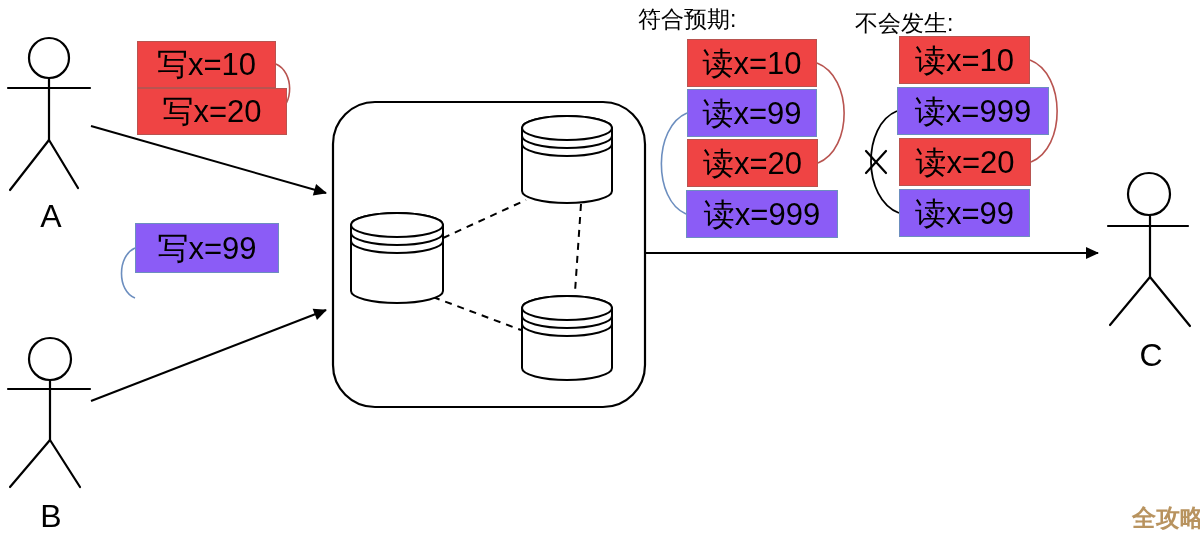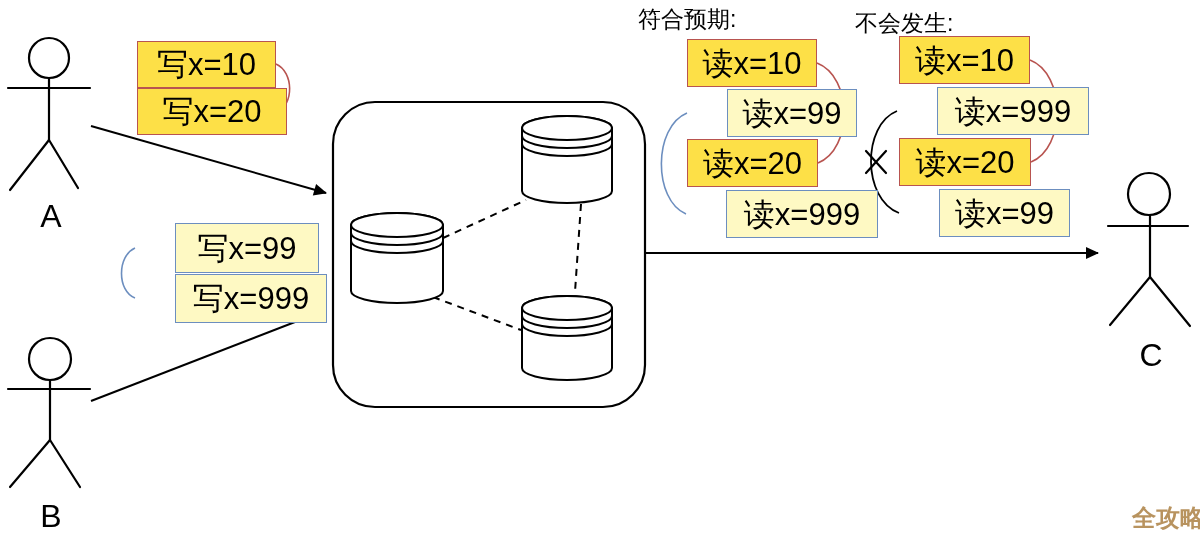--- a/index.html
+++ b/index.html
@@ -5,22 +5,22 @@
   html,body{margin:0;padding:0;background:#fff;}
   .stage{
     position:relative;width:1200px;height:540px;background:#ffffff;overflow:hidden;
     font-family:"Liberation Sans","DejaVu Sans",sans-serif;color:#000;
   }
   .stage svg{position:absolute;left:0;top:0;}
   .box{
     position:absolute;box-sizing:border-box;display:flex;align-items:center;justify-content:center;
     font-size:31px;line-height:1;letter-spacing:0;white-space:nowrap;border:1px solid #000;
   }
-  .box.red{background:#fde047;border-color:#b85450;}
-  .box.blue{background:#fef9c3;border-color:#6c8ebf;margin-left:40px;}
+  .box.red{background:#ef4444;border-color:#b85450;}
+  .box.blue{background:#8b5cf6;border-color:#6c8ebf;}
   .lbl{position:absolute;white-space:nowrap;}
   .actor-lbl{font-size:32px;text-align:center;width:40px;}
   .col-title{font-size:23px;}
   .sys-lbl{font-size:25px;width:260px;text-align:center;}
   .watermark{font-size:24px;font-weight:bold;color:#b8935f;text-shadow:1px 1px 0 rgba(255,255,255,.55);}
 </style>
 </head>
 <body>
 
 <div class="stage">
@@ -99,21 +99,20 @@
     <g stroke="#000" stroke-width="2.2" stroke-linecap="round">
       <line x1="866" y1="151" x2="886" y2="173"></line>
       <line x1="886" y1="151" x2="866" y2="173"></line>
     </g>
   </svg>
 
   <div class="box red" style="left:137px;top:41px;width:139px;height:47px">写x=10</div>
   <div class="box red" style="left:137px;top:88px;width:150px;height:47px">写x=20</div>
 
   <div class="box blue" style="left:135px;top:223px;width:144px;height:50px">写x=99</div>
-  <div class="box blue" style="left:135px;top:274px;width:152px;height:49px">写x=999</div>
 
   <div class="lbl col-title" style="left:638px;top:4px">符合预期:</div>
   <div class="box red" style="left:687px;top:39px;width:130px;height:48px">读x=10</div>
   <div class="box blue" style="left:687px;top:89px;width:130px;height:48px">读x=99</div>
   <div class="box red" style="left:687px;top:139px;width:131px;height:48px">读x=20</div>
   <div class="box blue" style="left:686px;top:190px;width:152px;height:48px">读x=999</div>
 
   <div class="lbl col-title" style="left:855px;top:8px">不会发生:</div>
   <div class="box red" style="left:899px;top:36px;width:131px;height:48px">读x=10</div>
   <div class="box blue" style="left:897px;top:87px;width:152px;height:48px">读x=999</div>

